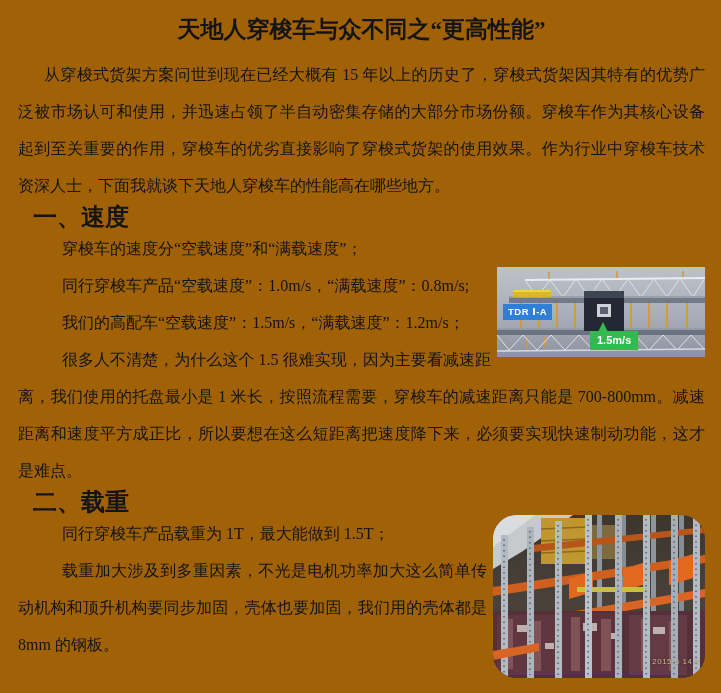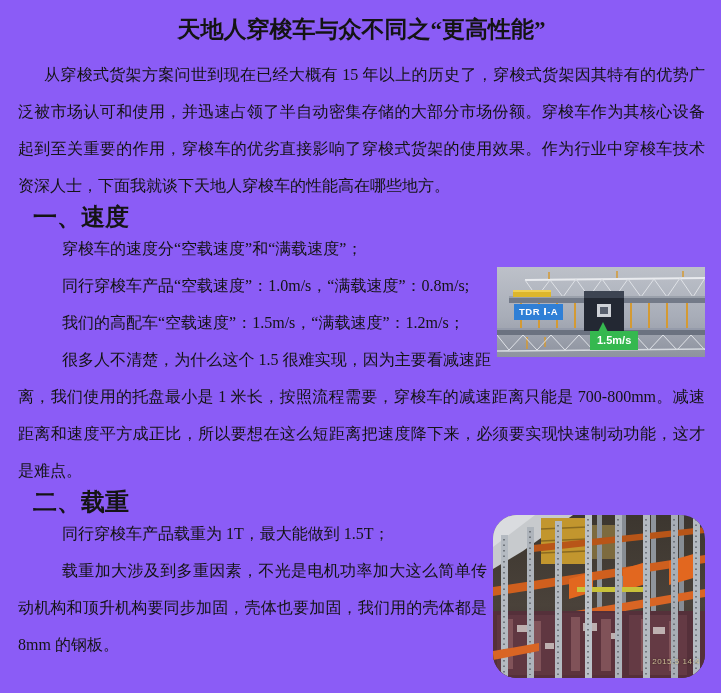--- a/index.html
+++ b/index.html
@@ -2,41 +2,41 @@
 <html><head>
 <meta charset="utf-8">
 <style>
   html,body { margin:0; padding:0; background:#ffffff; }
   body { width:721px; height:693px; overflow:hidden; }
   .page {
     position:relative; box-sizing:border-box;
     width:721px; height:693px;
     padding:14px 16px 0 18px;
     font-family:"Liberation Serif","DejaVu Serif",serif;
-    color:#141414; background:#8b5cf6; overflow:hidden;
+    color:#141414; background:#a16207; overflow:hidden;
   }
   .title {
     margin:0; text-align:center;
     font-size:23px; line-height:32px; font-weight:bold;
   }
   p { margin:0; font-size:16px; line-height:37px; text-align:justify; }
   .intro { margin-top:10px; text-indent:26px; }
   .sec-heading {
     margin:0; padding-left:15px;
     font-size:24px; line-height:26px; font-weight:bold;
   }
   .ind { text-indent:44px; }
   section { zoom:1; }
   figure { margin:0; }
   .photo { position:relative; float:right; overflow:hidden; }
   .photo svg { display:block; width:100%; height:100%; }
   .photo-speed { width:208px; height:90px; margin:0 0 0 6px; }
   .photo-load  { width:212px; height:163px; margin:0 0 4px 6px;border-radius:24px; }
   .model-badge {
-    position:absolute; left:17px; top:37px;
+    position:absolute; left:6px; top:37px;
     background:#2f7fd6; color:#ffffff;
     font-family:"Liberation Sans","DejaVu Sans",sans-serif;
     font-size:9.5px; font-weight:bold; line-height:12px;
     padding:2px 5px; letter-spacing:0.5px; white-space:nowrap;
   }
   .speed-bubble {
     position:absolute; left:93px; top:64px;
     background:#35b84f; color:#ffffff;
     font-family:"Liberation Sans","DejaVu Sans",sans-serif;
     font-size:11px; font-weight:bold; line-height:13px;

